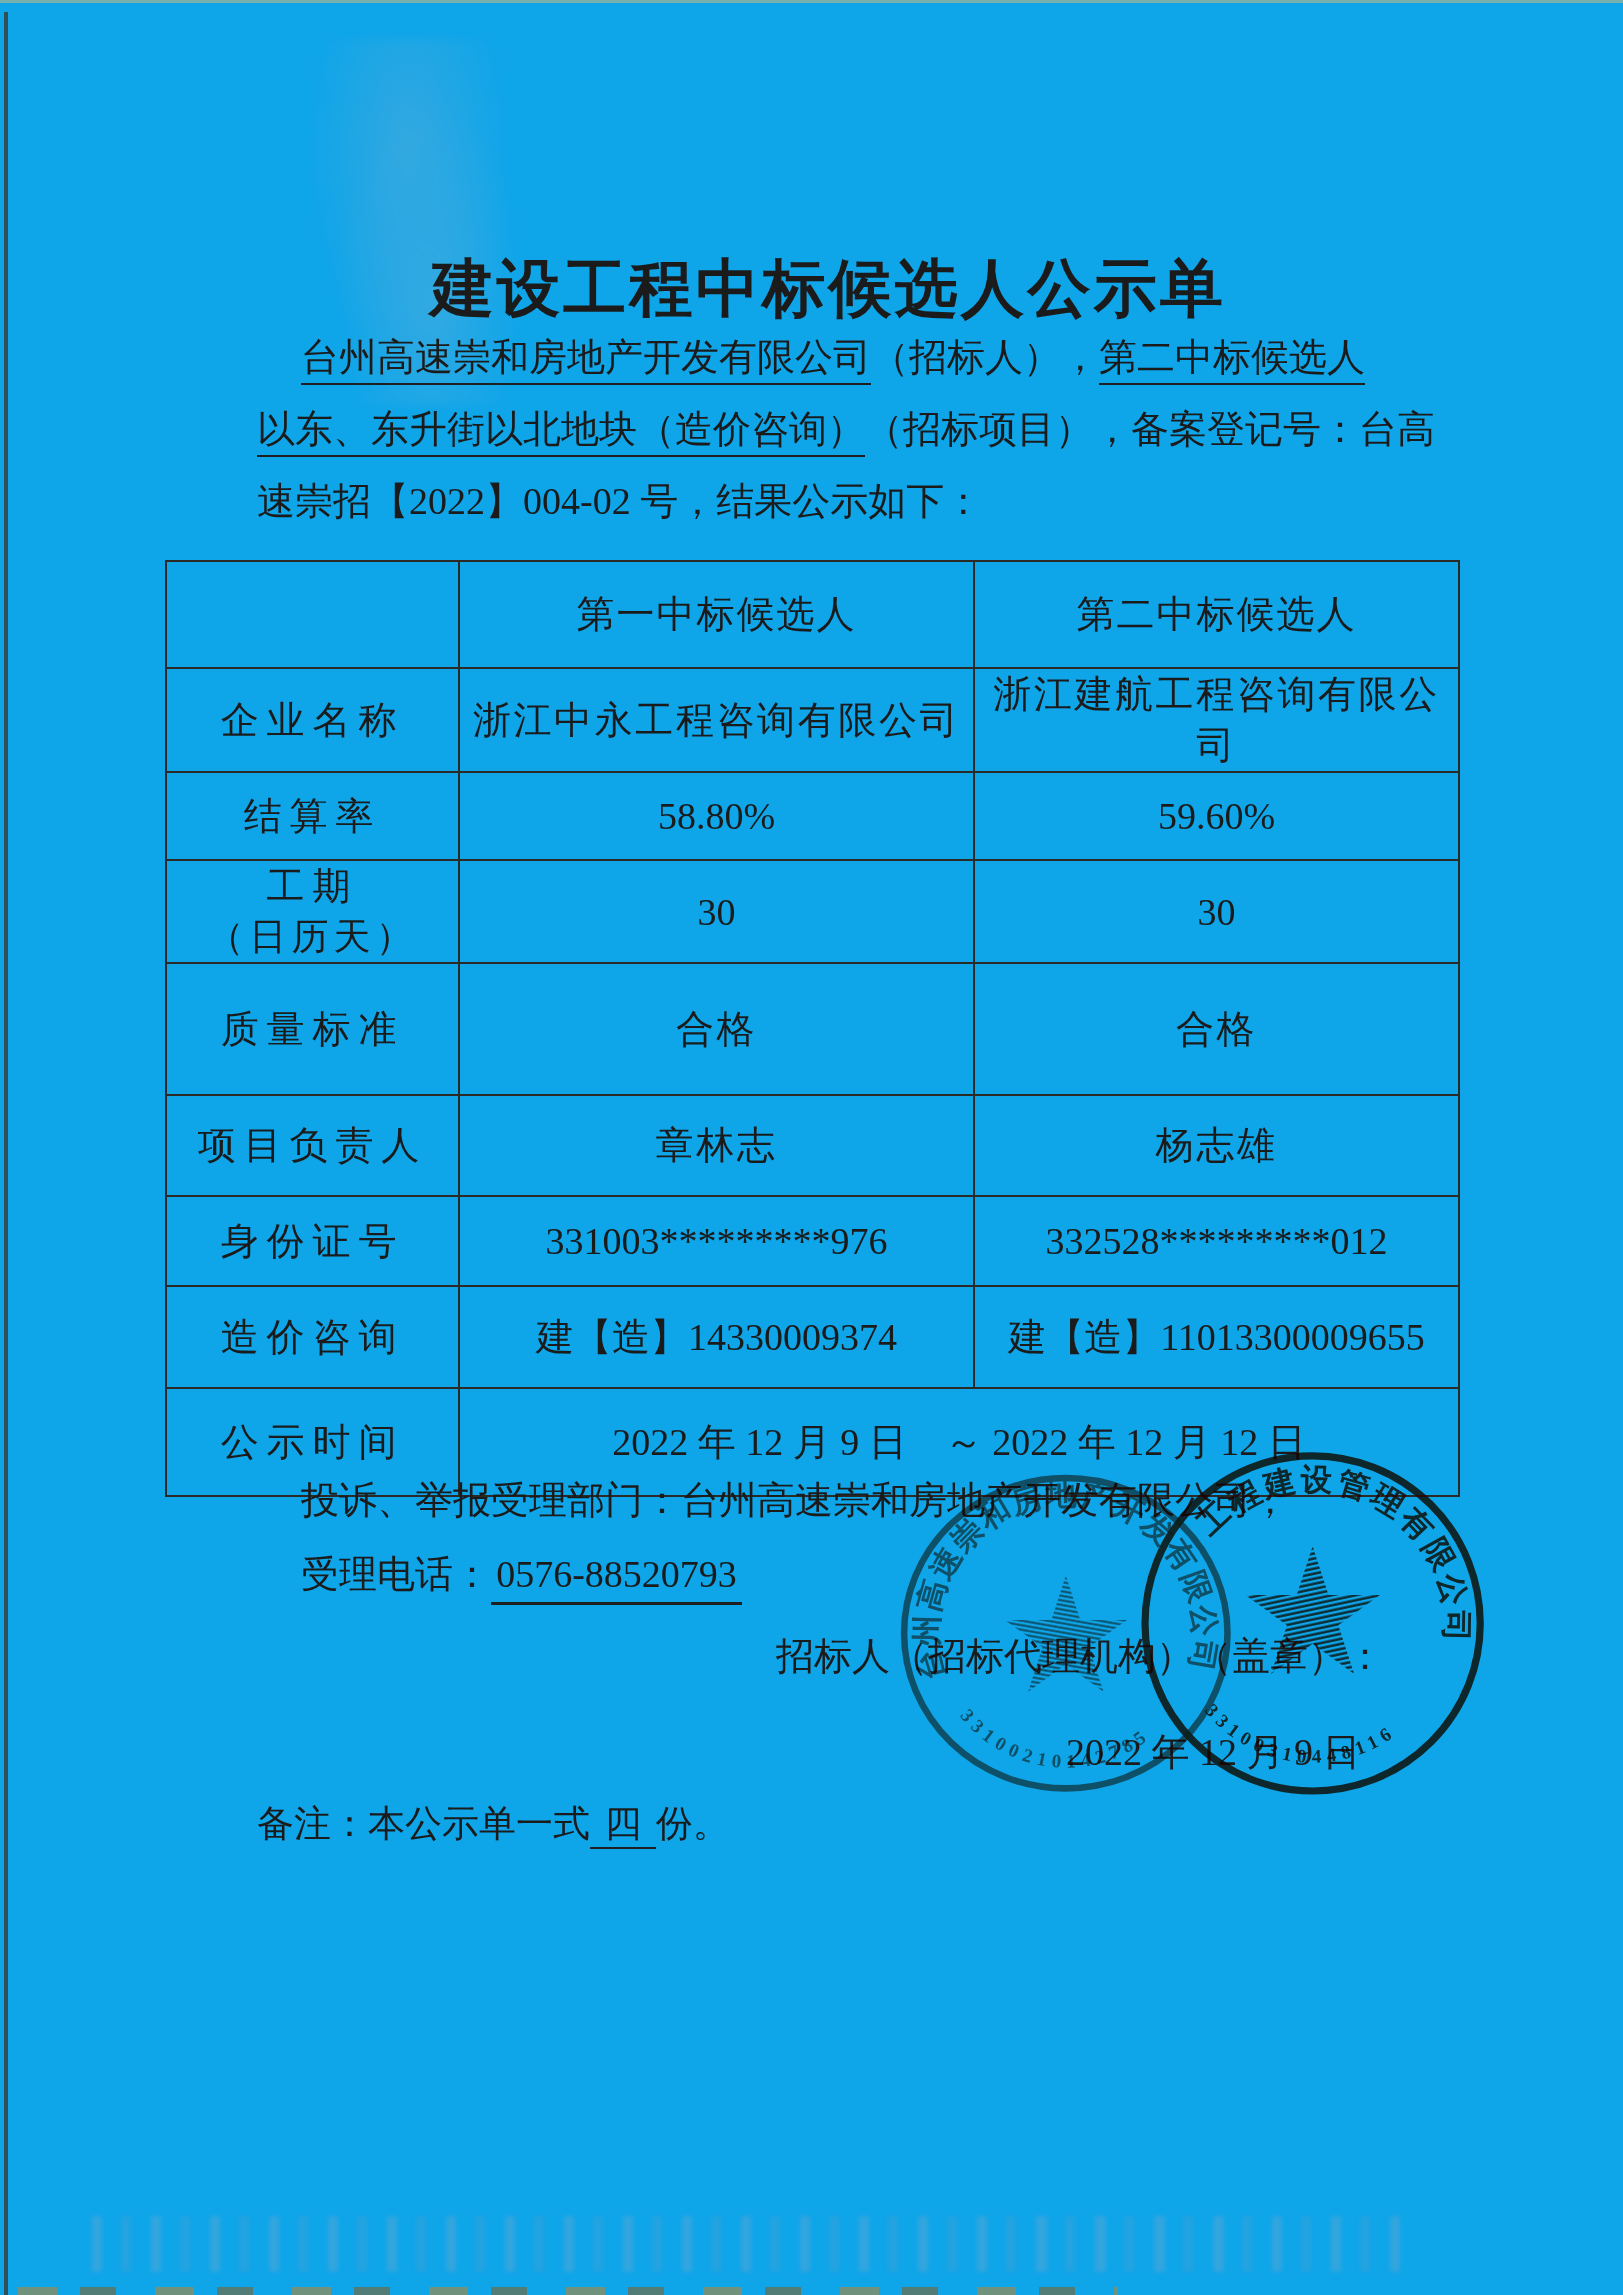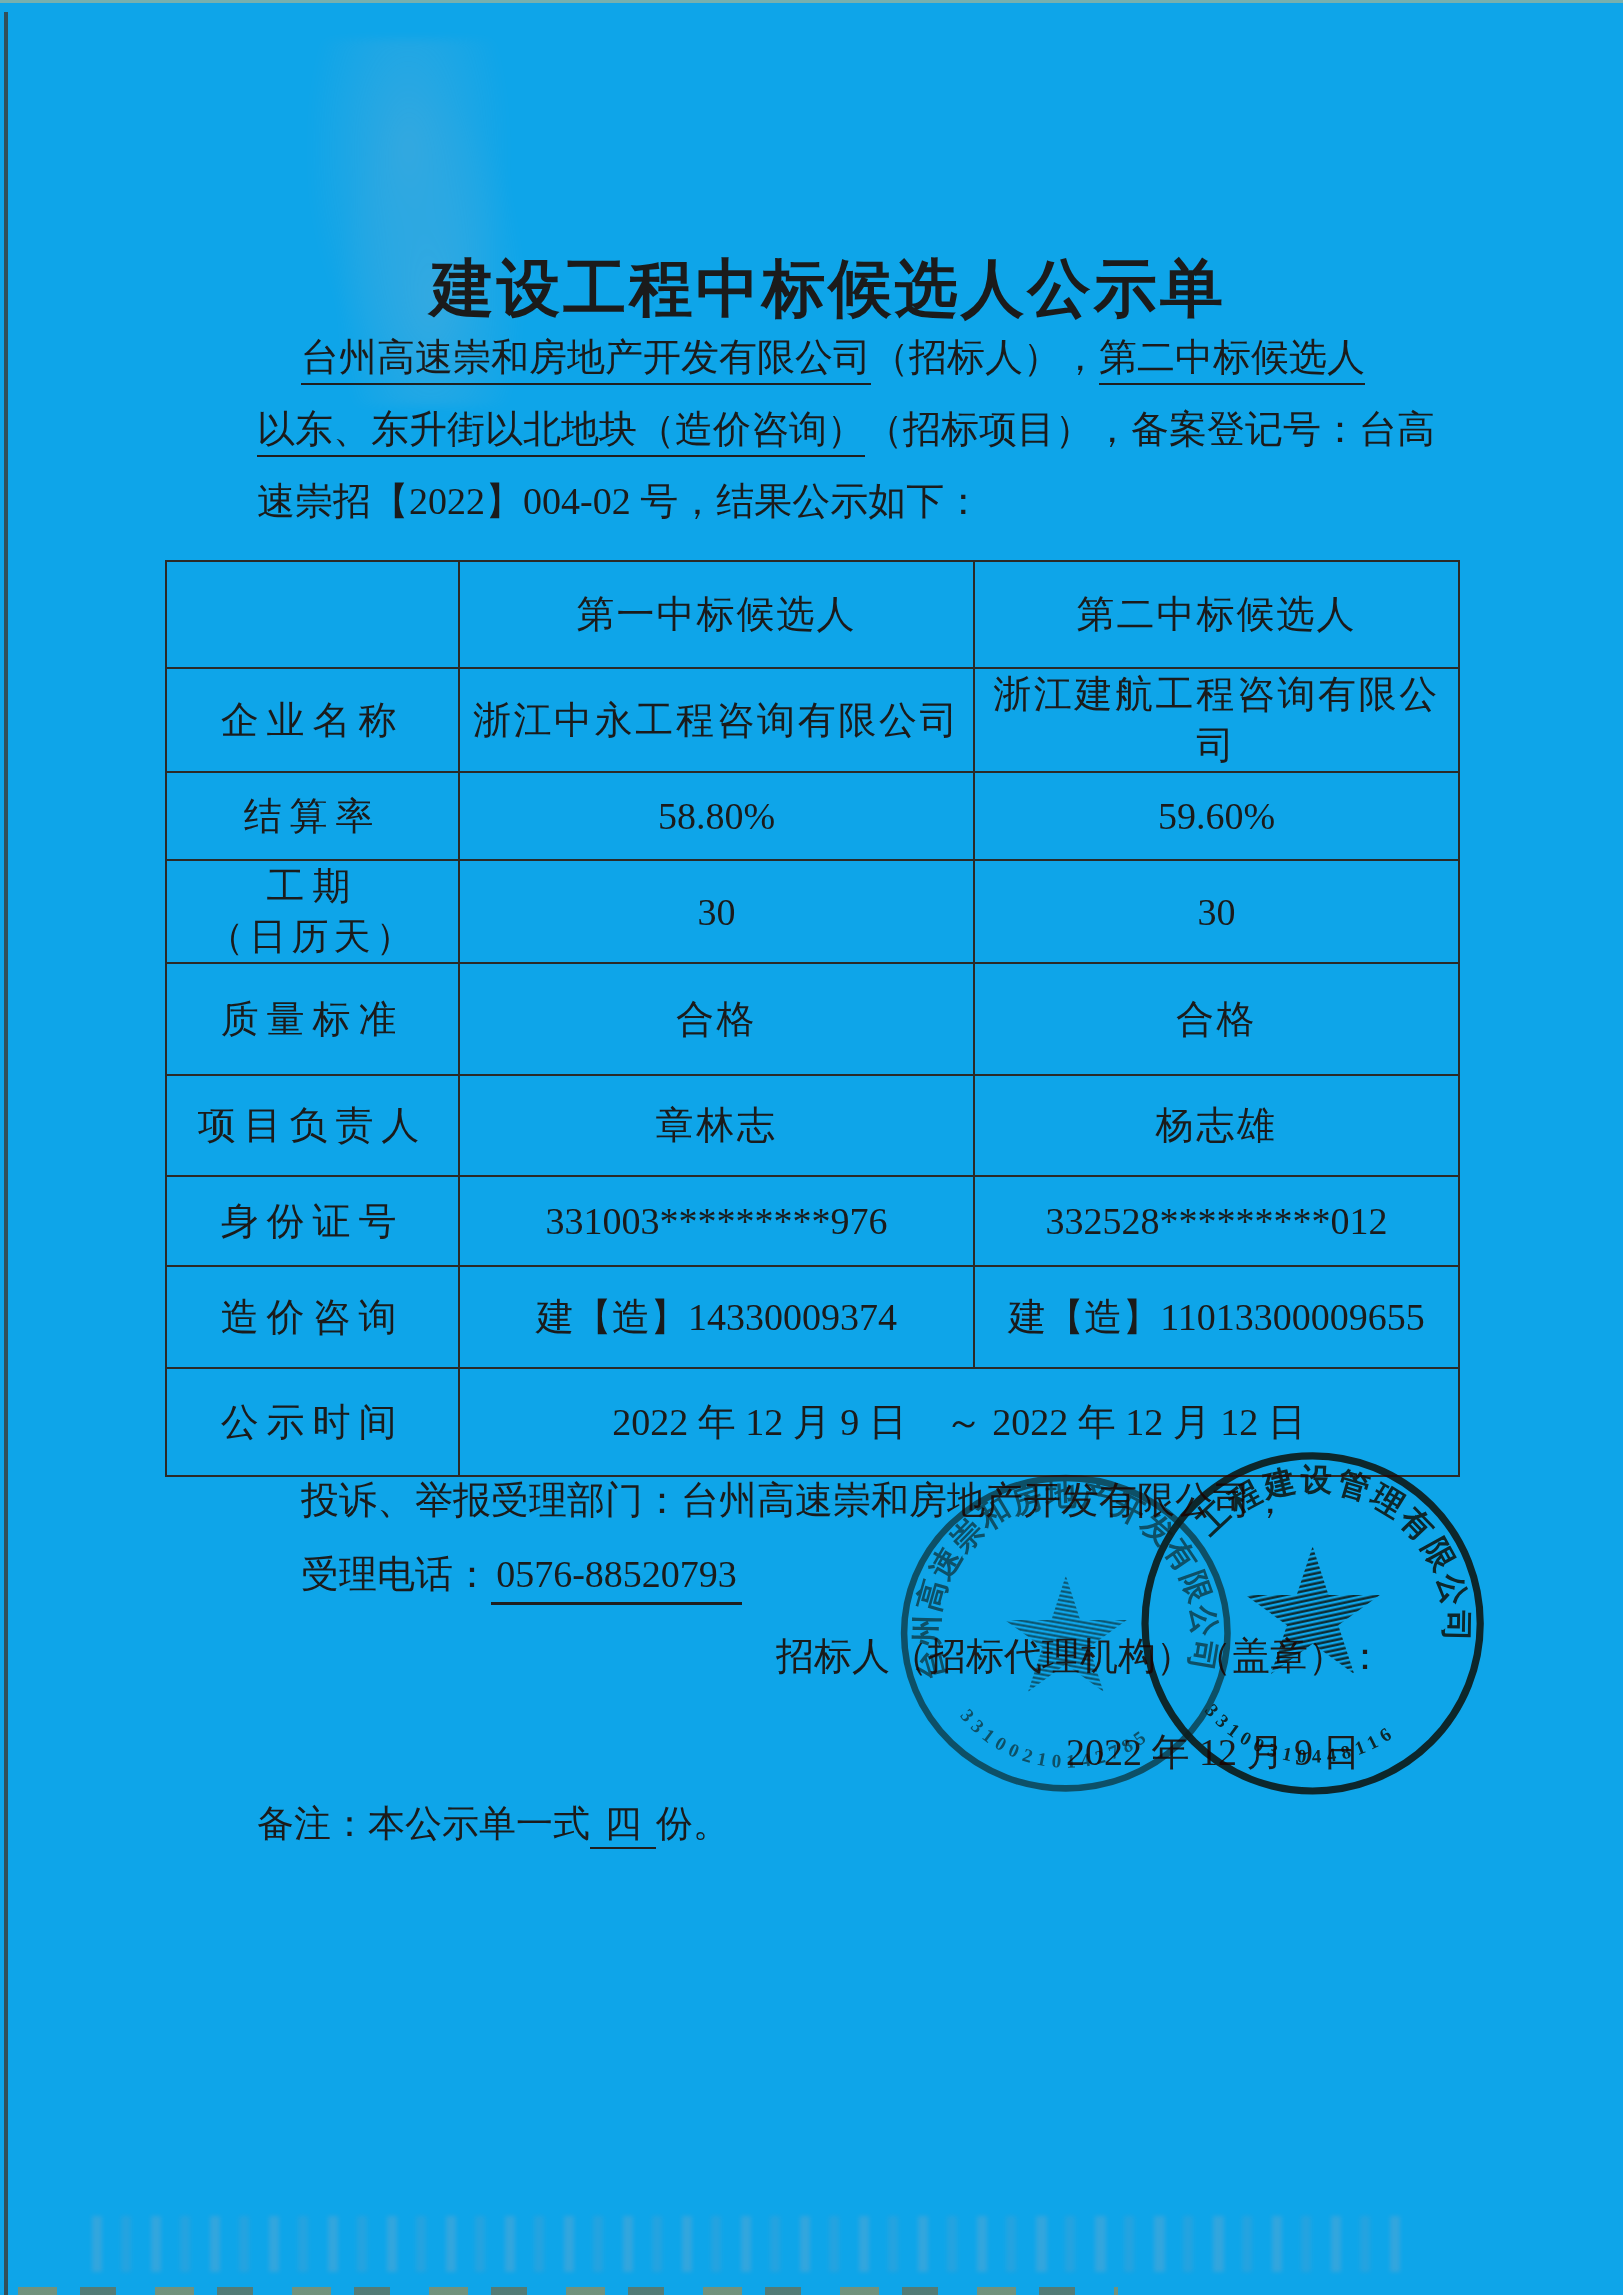--- a/index.html
+++ b/index.html
@@ -39,21 +39,21 @@
     border-collapse:collapse;table-layout:fixed;
     font-size:38px;color:#1b1b1b;
   }
   table.notice td,table.notice th{
     border:2px solid #2b2a27;text-align:center;vertical-align:middle;
     font-weight:normal;padding:0;overflow:hidden;
   }
   table.notice{border:2.6px solid #2b2a27;}
   col.c1{width:293px;}col.c2{width:515px;}col.c3{width:485px;}
   tr.r0{height:107px;}tr.r1{height:104px;}tr.r2{height:88px;}
-  tr.r3{height:98px;}tr.r4{height:112px;}tr.r5{height:101px;padding-left:40px;}
+  tr.r3{height:98px;}tr.r4{height:132px;}tr.r5{height:101px;padding-left:40px;}
   tr.r6{height:90px;}tr.r7{height:102px;}tr.r8{height:108px;}
   .lab{letter-spacing:7.9px;}
   .lab2{letter-spacing:5.2px;font-size:37px;}
   .hdr{letter-spacing:2px;}
   .valcn{letter-spacing:2.6px;}
   
   .foot-line{position:absolute;font-size:38px;line-height:1.25;white-space:nowrap;}
   .complaint{left:301px;top:1477px;}
   .phone{left:301px;top:1551px;}
   .phone .u2{border-bottom:3.3px solid #1f1f1f;padding:0 5.2px 6.5px 5.2px;}

